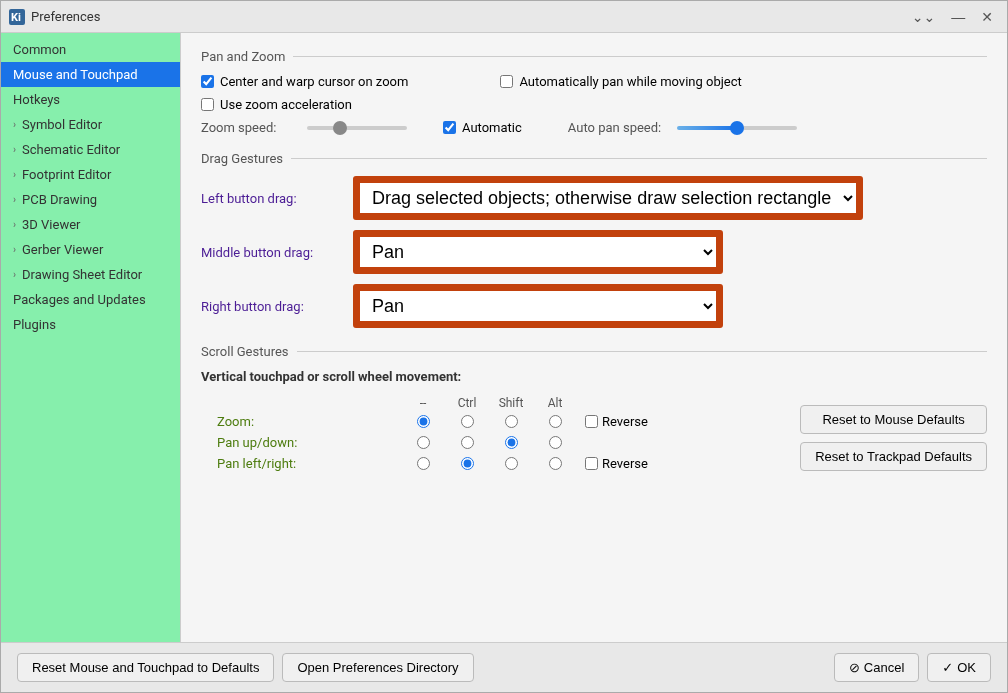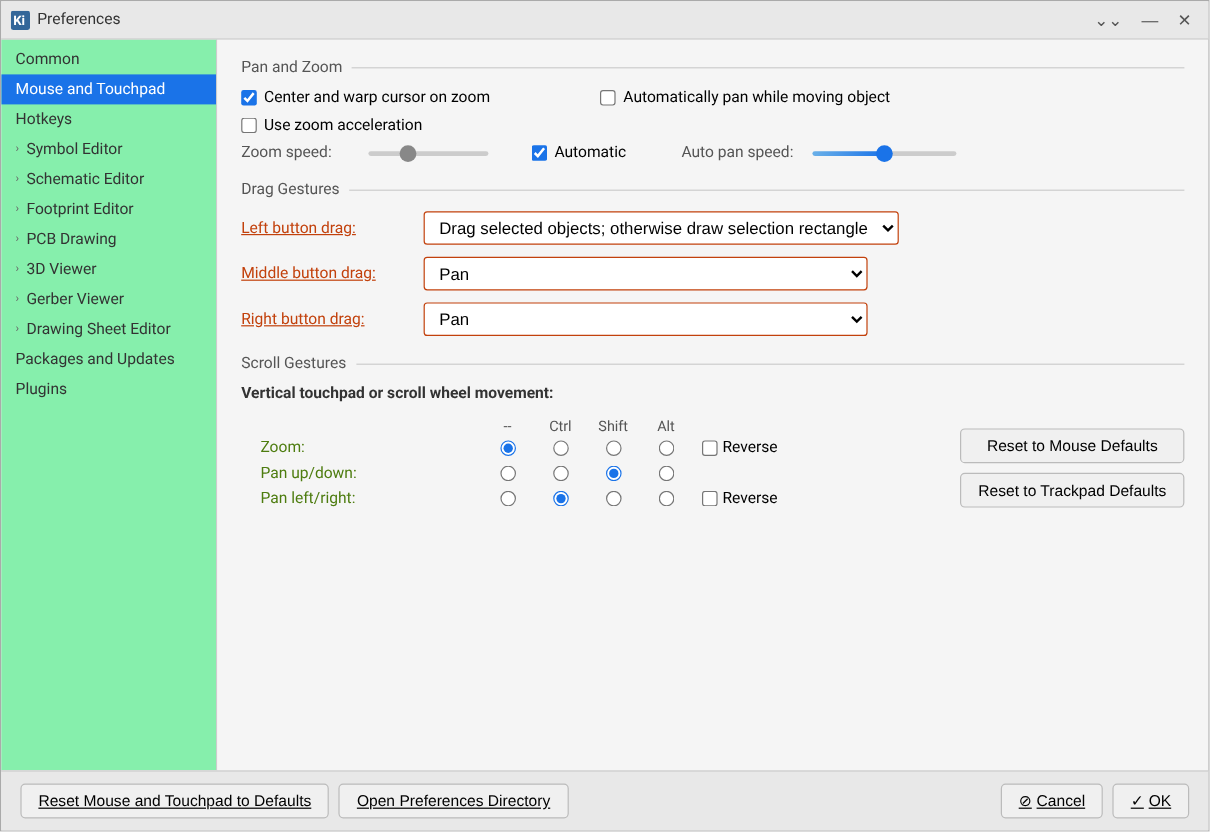--- a/index.html
+++ b/index.html
@@ -157,29 +157,28 @@
       background: linear-gradient(to right, #6ab0e8 0%, #1a73e8 50%, #ccc 50%);
     }
     .drag-row {
       display: flex;
       align-items: center;
       margin-bottom: 10px;
       gap: 12px;
     }
     .drag-label {
       min-width: 140px;
-      color: #c2410c;
-      text-decoration: underline;
+      color: #4c1d95;
     }
     select {
       padding: 4px 8px;
-      border: 1px solid #c2410c;
+      border: 7px solid #c2410c;
       border-radius: 3px;
       background: white;
-      font-size: 14px;
+      font-size: 18px;
       cursor: pointer;
       min-width: 370px;
     }
     .scroll-section {
       margin-top: 8px;
     }
     .scroll-header {
       color: #333;
       margin-bottom: 12px;
       font-weight: bold;
@@ -246,21 +245,20 @@
       font-size: 13px;
       white-space: nowrap;
     }
     .footer {
       display: flex;
       align-items: center;
       justify-content: space-between;
       padding: 10px 16px;
       border-top: 1px solid #ccc;
       background: #e8e8e8;
-      text-decoration: underline;
     }
     .footer-left {
       display: flex;
       gap: 8px;
     }
     .footer-right {
       display: flex;
       gap: 8px;
     }
     .btn-cancel {

